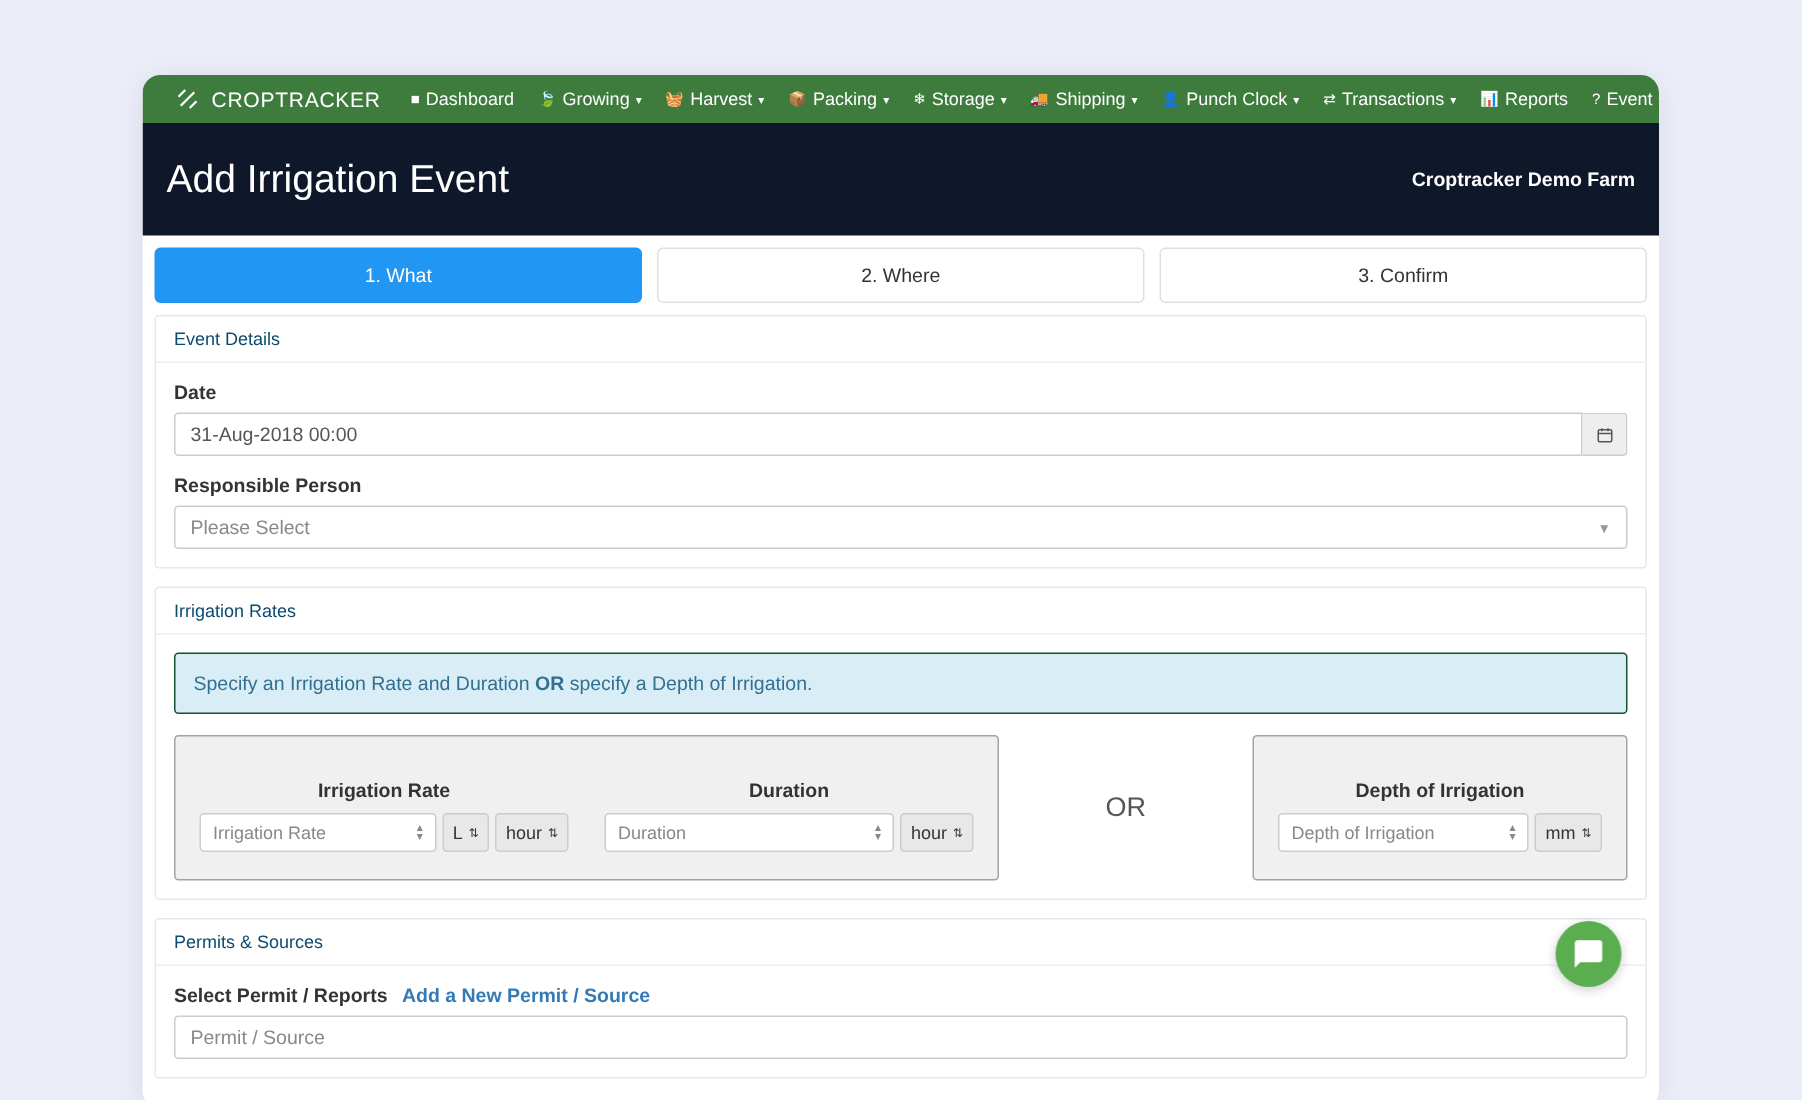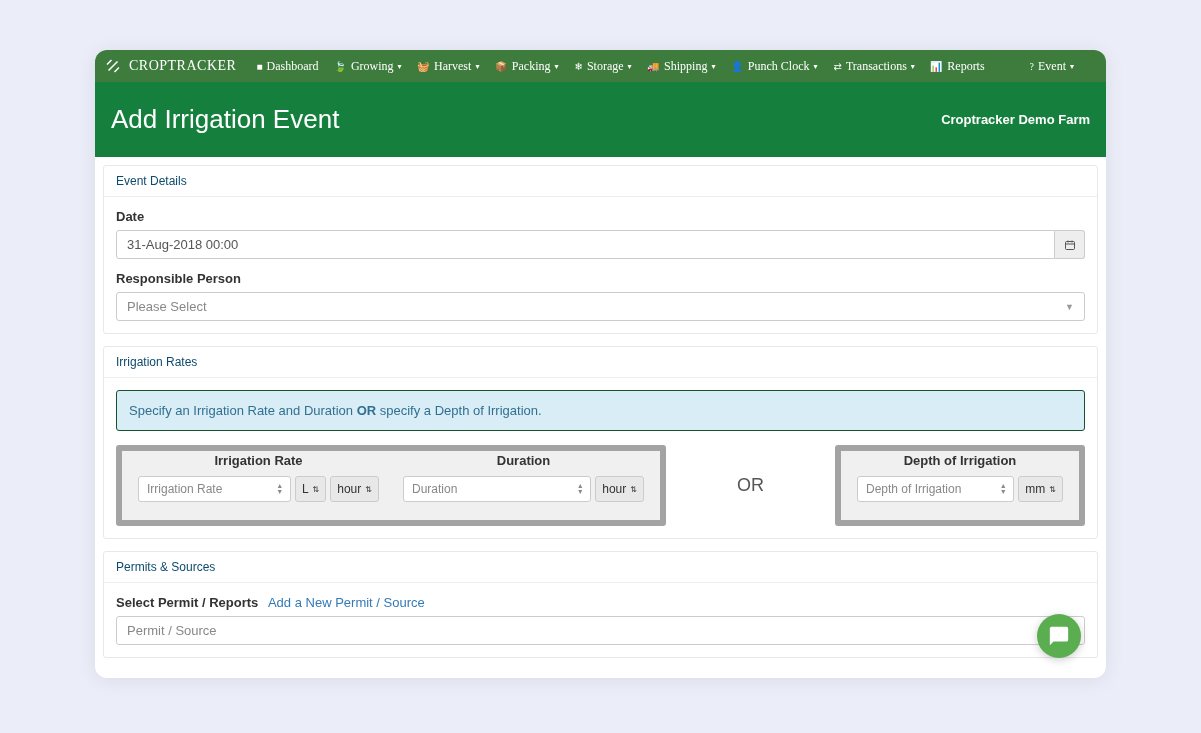--- a/index.html
+++ b/index.html
@@ -13,23 +13,22 @@
 .window {
   background: #fff;
   border-radius: 12px;
   overflow: hidden;
   box-shadow: 0 2px 20px rgba(0,0,0,0.08);
 }
 .navbar {
   background: #3d7c3c;
   display: flex;
   align-items: center;
-  padding: 0 8px;
+  padding: 0 20px;
   height: 32px;
-  font-family: Liberation Serif, serif;
 }
 .brand {
   display: flex;
   align-items: center;
   color: #fff;
   font-weight: 500;
   font-size: 14px;
   letter-spacing: 0.5px;
   margin-right: 12px;
 }
@@ -52,21 +51,21 @@
   padding: 0 8px;
   display: flex;
   align-items: center;
   cursor: pointer;
   white-space: nowrap;
 }
 .nav-item .icon { margin-right: 4px; font-size: 10px; }
 .nav-item .caret { margin-left: 4px; font-size: 8px; }
 .nav-right { display: flex; align-items: center; }
 .page-header {
-  background: #15803d;
+  background: #0f172a;
   padding: 22px 16px;
   display: flex;
   align-items: center;
   justify-content: space-between;
 }
 .page-title {
   color: #fff;
   font-size: 26px;
   font-weight: 300;
 }
@@ -116,21 +115,21 @@
 .form-group { margin-bottom: 12px; }
 .form-label {
   display: block;
   font-weight: 700;
   font-size: 13px;
   margin-bottom: 6px;
   color: #333;
 }
 .form-label a {
   color: #337ab7;
-  font-weight: 400;
+  font-weight: 700;
   text-decoration: none;
   margin-left: 6px;
 }
 .input-group { display: flex; }
 .form-control {
   flex: 1;
   padding: 6px 10px;
   border: 1px solid #ccc;
   border-radius: 3px;
   font-size: 13px;
@@ -170,23 +169,23 @@
   margin-bottom: 14px;
   font-size: 13px;
 }
 .rate-row {
   display: flex;
   align-items: center;
   gap: 0;
 }
 .rate-box {
   background: #f0f0f0;
-  border: 6px solid #a3a3a3;
-  border-radius: 3px;
-  padding: 2px 16px 18px;
+  border: 1px solid #a3a3a3;
+  border-radius: 3px;
+  padding: 28px 16px 18px;
 }
 .rate-box.left { flex: 0 0 550px; display: flex; gap: 24px; }
 .rate-box.right { flex: 0 0 250px; }
 .rate-col { flex: 1; }
 .rate-title {
   font-weight: 700;
   font-size: 13px;
   text-align: center;
   margin-bottom: 8px;
 }
@@ -312,20 +311,25 @@
         <div class="nav-item"></div>
       </div>
   </div>
 
   <div class="page-header">
     <div class="page-title">Add Irrigation Event</div>
     <div class="farm-name">Croptracker Demo Farm</div>
   </div>
 
   <div class="content">
+    <div class="tabs" id="tabs">
+        <div class="tab active">1. What</div>
+        <div class="tab">2. Where</div>
+        <div class="tab">3. Confirm</div>
+      </div>
 
     <div class="panel">
       <div class="panel-header">Event Details</div>
       <div class="panel-body">
         <div class="form-group">
           <label class="form-label">Date</label>
           <div class="input-group">
             <input class="form-control with-addon" value="31-Aug-2018 00:00" style="">
             <div class="input-addon">
               <svg width="12" height="12" viewBox="0 0 24 24" fill="#555">

